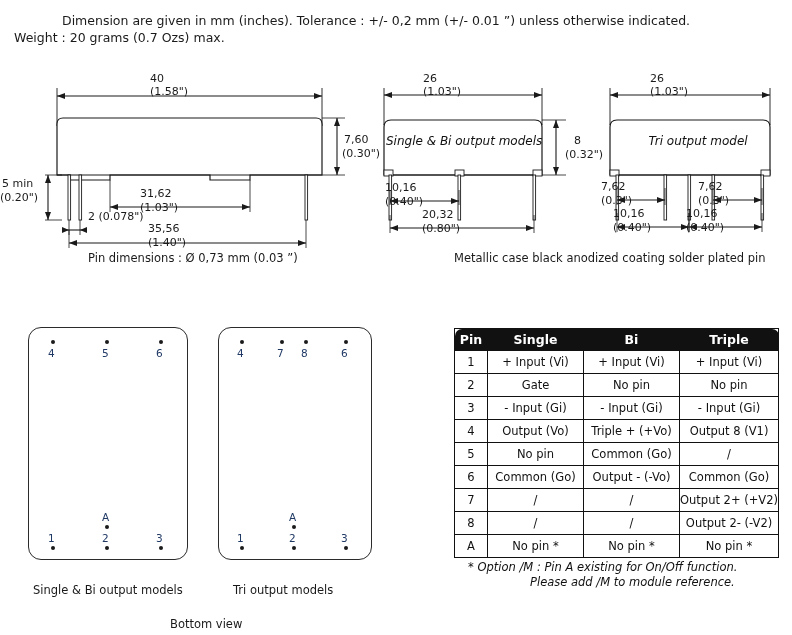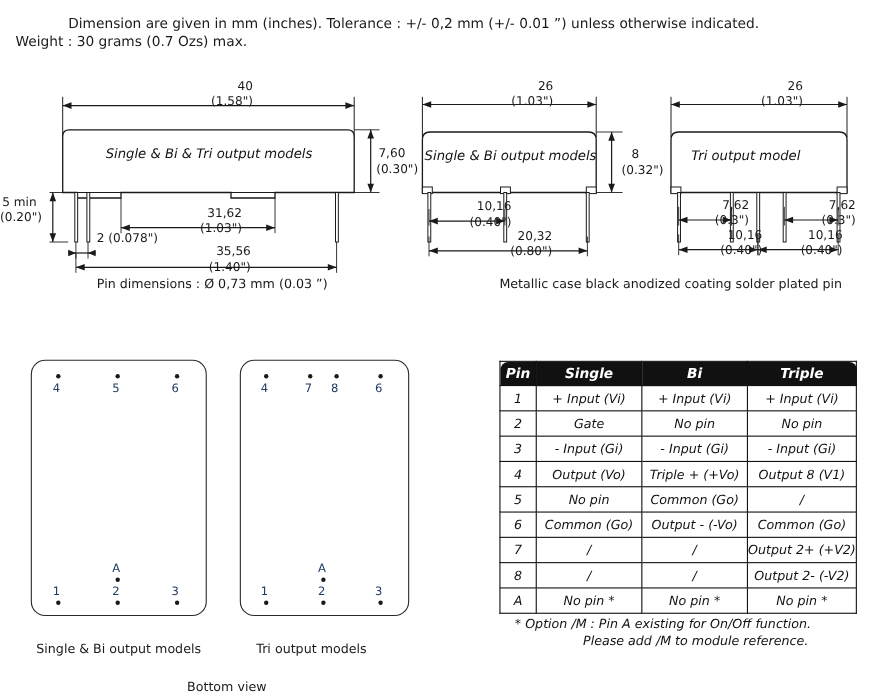--- a/index.html
+++ b/index.html
@@ -3,21 +3,21 @@
 <meta charset="utf-8">
 <style>
   html,body{margin:0;padding:0;background:#ffffff;}
   body{
     width:792px;height:635px;position:relative;overflow:hidden;
     font-family:"DejaVu Sans","Liberation Sans",sans-serif;
     color:#1a1a1a;
   }
   .abs{position:absolute;}
   .hdr{font-size:12.5px;line-height:17px;color:#1a1a1a;white-space:nowrap;}
-  .dimtxt{font-size:11px;line-height:13px;color:#1a1a1a;text-align:right;white-space:nowrap;}
+  .dimtxt{font-size:11px;line-height:13px;color:#1a1a1a;text-align:left;white-space:nowrap;}
   .caption{font-size:11.5px;color:#1a1a1a;white-space:nowrap;}
   .bodylabel{font-size:12px;font-style:italic;color:#111;white-space:nowrap;text-align:center;}
   svg{display:block;overflow:visible;}
 
   
   .pintable{position:absolute;border-collapse:collapse;}
   .pintable td,.pintable th{
     border:1px solid #111;
     font-size:11.5px;
     text-align:center;
@@ -41,21 +41,21 @@
 
   
   .bview{position:absolute;border:1.6px solid #2b2b2b;border-radius:13px;background:#fff;}
   .pindot{position:absolute;width:4px;height:4px;border-radius:50%;background:#1a1a1a;}
   .pinnum{position:absolute;font-size:10.5px;color:#1f3864;white-space:nowrap;}
 </style>
 </head>
 <body>
 
 <div class="abs hdr" style="left:14px;top:12px;margin-left:48px;">Dimension are given in mm (inches). Tolerance : +/- 0,2 mm (+/- 0.01 ”) unless otherwise indicated.</div>
-<div class="abs hdr" style="left:14px;top:29px;">Weight : 30 grams (0.7 Ozs) max.</div>
+<div class="abs hdr" style="left:14px;top:29px;">Weight : 20 grams (0.7 Ozs) max.</div>
 
 <div class="abs" style="left:0px;top:70px;width:370px;height:195px;">
   <svg width="370" height="195" viewBox="0 0 370 195">
     <g stroke="#1a1a1a" fill="none" stroke-width="1.1">
 
       <line x1="57" y1="18" x2="57" y2="56" stroke-width="0.9"></line>
       <line x1="322" y1="18" x2="322" y2="56" stroke-width="0.9"></line>
       <line x1="57" y1="26" x2="322" y2="26"></line>
       <polygon points="57,26 65,23 65,29" fill="#1a1a1a" stroke="none"></polygon>
       <polygon points="322,26 314,23 314,29" fill="#1a1a1a" stroke="none"></polygon>
@@ -97,21 +97,20 @@
       <line x1="322" y1="105" x2="345" y2="105" stroke-width="0.8"></line>
       <line x1="337" y1="48" x2="337" y2="105"></line>
       <polygon points="337,48 334,56 340,56" fill="#1a1a1a" stroke="none"></polygon>
       <polygon points="337,105 334,97 340,97" fill="#1a1a1a" stroke="none"></polygon>
     </g>
   </svg>
 
   <div class="abs dimtxt" style="left:150px;top:2px;width:80px;">40</div>
   <div class="abs dimtxt" style="left:150px;top:15px;width:80px;">(1.58")</div>
 
-  <div class="abs bodylabel" style="left:75px;top:63px;width:230px;">Single &amp; Bi &amp; Tri output models</div>
 
   <div class="abs dimtxt" style="left:344px;top:63px;text-align:left;">7,60</div>
   <div class="abs dimtxt" style="left:342px;top:77px;text-align:left;">(0.30")</div>
 
   <div class="abs dimtxt" style="left:2px;top:107px;text-align:left;">5 min</div>
   <div class="abs dimtxt" style="left:0px;top:121px;text-align:left;">(0.20")</div>
 
   <div class="abs dimtxt" style="left:88px;top:140px;text-align:left;">2 (0.078")</div>
 
   <div class="abs dimtxt" style="left:140px;top:117px;width:80px;">31,62</div>
@@ -223,21 +222,21 @@
       <line x1="172" y1="143" x2="172" y2="162" stroke-width="0.8"></line>
       <line x1="99" y1="157" x2="172" y2="157"></line>
       <polygon points="99,157 107,154 107,160" fill="#1a1a1a" stroke="none"></polygon>
       <polygon points="172,157 164,154 164,160" fill="#1a1a1a" stroke="none"></polygon>
     </g>
   </svg>
 
   <div class="abs dimtxt" style="left:60px;top:2px;width:80px;">26</div>
   <div class="abs dimtxt" style="left:60px;top:15px;width:80px;">(1.03")</div>
 
-  <div class="abs bodylabel" style="left:22px;top:64px;width:132px;">Tri output model</div>
+  <div class="abs bodylabel" style="left:22px;top:64px;width:132px;padding-left:20px;">Tri output model</div>
 
   <div class="abs dimtxt" style="left:11px;top:110px;width:80px;">7,62</div>
   <div class="abs dimtxt" style="left:11px;top:124px;width:80px;">(0.3")</div>
   <div class="abs dimtxt" style="left:108px;top:110px;width:80px;">7,62</div>
   <div class="abs dimtxt" style="left:108px;top:124px;width:80px;">(0.3")</div>
 
   <div class="abs dimtxt" style="left:23px;top:137px;width:80px;">10,16</div>
   <div class="abs dimtxt" style="left:23px;top:151px;width:80px;">(0.40")</div>
   <div class="abs dimtxt" style="left:96px;top:137px;width:80px;">10,16</div>
   <div class="abs dimtxt" style="left:96px;top:151px;width:80px;">(0.40")</div>
@@ -282,21 +281,21 @@
   <span class="pinnum" style="left:70px;top:204px;">2</span>
   <span class="pindot" style="left:73px;top:218px;"></span>
   <span class="pinnum" style="left:122px;top:204px;">3</span>
   <span class="pindot" style="left:125px;top:218px;"></span>
 </div>
 
 <div class="abs caption" style="left:33px;top:583px;">Single &amp; Bi output models</div>
 <div class="abs caption" style="left:233px;top:583px;">Tri output models</div>
 <div class="abs caption" style="left:170px;top:617px;">Bottom view</div>
 
-<table class="pintable" style="left:454px;top:328px;font-style:italic;">
+<table class="pintable" style="left:454px;top:328px;">
   <thead>
     <tr>
       <th class="col-pin">Pin</th>
       <th class="col-d">Single</th>
       <th class="col-d">Bi</th>
       <th class="col-d">Triple</th>
     </tr>
   </thead>
   <tbody>
       <tr>

